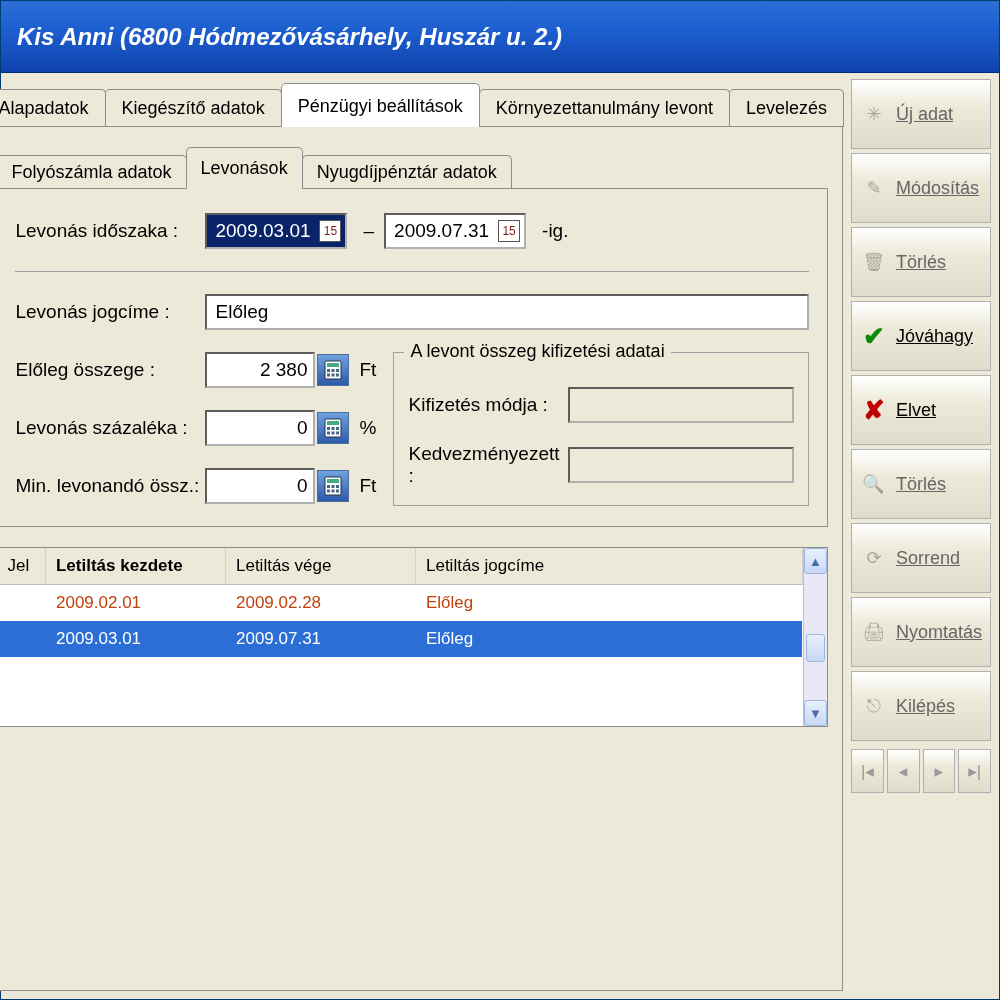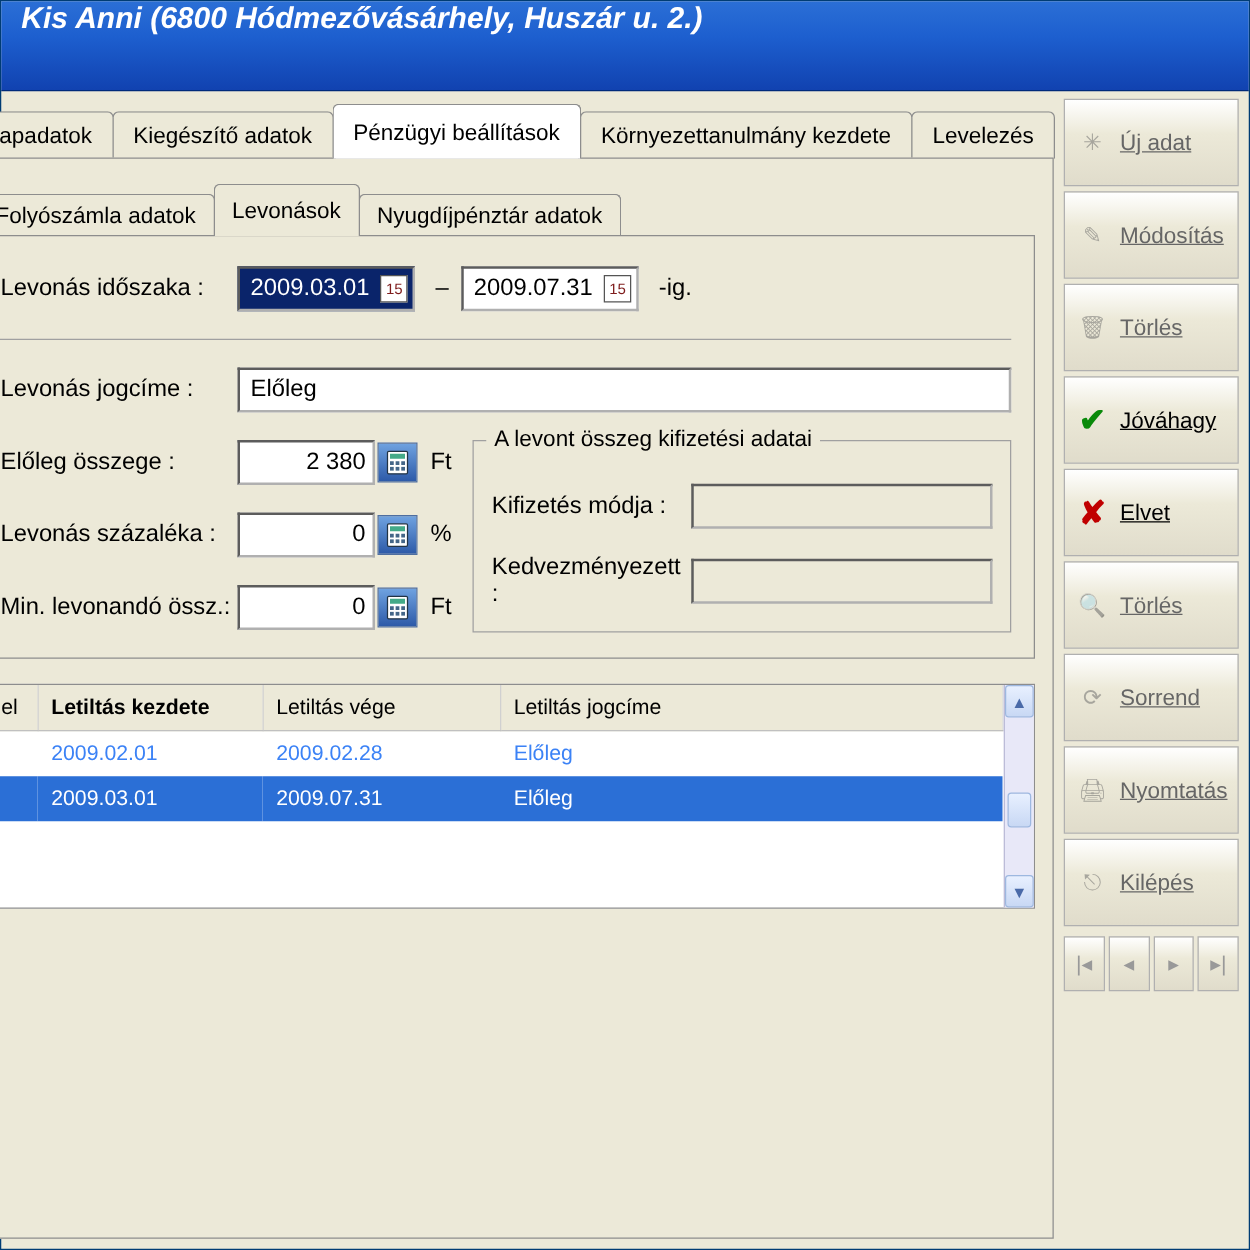--- a/index.html
+++ b/index.html
@@ -1,18 +1,18 @@
 <!DOCTYPE html>
 <html><head>
 <meta charset="utf-8">
 <style>
   *{box-sizing:border-box;}
   body{margin:0;font-family:Tahoma,Arial,sans-serif;font-size:19px;background:#ece9d8;}
   .window{width:1000px;height:1000px;border:1px solid #003c74;background:#ece9d8;position:relative;}
-  .titlebar{height:72px;background:linear-gradient(to bottom,#2b6fd6 0%,#1d5fcf 40%,#1142b0 100%);color:#fff;font-weight:bold;font-size:24px;font-style:italic;display:flex;align-items:flex-start;padding-left:16px;border-bottom:1px solid #002a7a;}
+  .titlebar{height:72px;background:linear-gradient(to bottom,#2b6fd6 0%,#1d5fcf 40%,#1142b0 100%);color:#fff;font-weight:bold;font-size:24px;font-style:italic;display:flex;align-items:center;padding-left:16px;border-bottom:1px solid #002a7a;}
   .client{position:absolute;top:70px;left:0;right:0;bottom:0;display:flex;padding:8px;justify-content:flex-end;}
   .leftpane{flex:1;display:flex;flex-direction:column;}
   .sidebar{width:150px;display:flex;flex-direction:column;gap:4px;padding-left:8px;}
   .tabstrip{display:flex;align-items:flex-end;height:48px;}
   .tab{border:1px solid #8d8d8d;border-bottom:none;background:#ece9d8;padding:8px 16px;border-radius:5px 5px 0 0;margin-right:-1px;cursor:pointer;font-size:18px;white-space:nowrap;}
   .tab.active{background:#fff;position:relative;z-index:2;padding-top:12px;padding-bottom:10px;}
   .tabbody{border:1px solid #8d8d8d;background:#ece9d8;margin-top:-1px;flex:1;display:flex;flex-direction:column;padding:16px 14px;}
   .subtabstrip{display:flex;align-items:flex-end;height:42px;margin-top:4px;}
   .subtab{border:1px solid #8d8d8d;border-bottom:none;background:#ece9d8;padding:6px 14px;border-radius:5px 5px 0 0;margin-right:-1px;cursor:pointer;font-size:18px;white-space:nowrap;}
   .subtab.active{background:#ece9d8;position:relative;z-index:2;padding-top:10px;padding-bottom:10px;}
@@ -37,21 +37,21 @@
   .fieldset{border:1px solid #a0a0a0;margin-left:8px;flex:1;padding:14px 14px 18px 14px;position:relative;}
   .fieldset .legend{position:absolute;top:-12px;left:10px;background:#ece9d8;padding:0 6px;font-size:18px;}
   .payrow{display:flex;align-items:center;margin-top:20px;}
   .payrow .plabel{width:160px;}
   .payfld{flex:1;height:36px;border:2px inset #b0b0b0;background:#ece9d8;}
   .grid{margin-top:20px;border:1px solid #8d8d8d;background:#fff;position:relative;display:flex;height:180px;}
   .gridinner{flex:1;overflow:hidden;}
   .grid table{width:100%;border-collapse:collapse;font-size:17px;}
   .grid th{background:#ece9d8;text-align:left;padding:8px 10px;font-weight:normal;border-bottom:1px solid #c0c0c0;border-right:1px solid #d0d0d0;}
   .grid th.bold{font-weight:bold;}
-  .grid td{padding:8px 10px;color:#3b82f6;border-right:1px solid transparent;}
+  .grid td{padding:8px 10px;color:#c2410c;border-right:1px solid transparent;}
   .grid tr.sel td{background:#2b6fd6;color:#fff;}
   .vscroll{width:24px;background:#e8e8f8;display:flex;flex-direction:column;border-left:1px solid #bcbcd8;}
   .sb-btn{height:26px;background:linear-gradient(#e8f0ff,#c8d8f4);border:1px solid #9db8e0;border-radius:3px;display:flex;align-items:center;justify-content:center;color:#4a6aa8;font-size:13px;cursor:pointer;}
   .sb-track{flex:1;position:relative;}
   .sb-thumb{position:absolute;left:2px;right:2px;background:linear-gradient(#e8f0ff,#c8d8f4);border:1px solid #9db8e0;border-radius:3px;}
   .sbtn{height:70px;border:1px solid #b0b0b0;background:linear-gradient(#ffffff,#ece9d8 40%,#e0dccb);display:flex;align-items:center;padding:0 8px;cursor:pointer;font-size:18px;color:#666;}
   .sbtn .icn{width:28px;height:28px;margin-right:8px;display:flex;align-items:center;justify-content:center;opacity:0.5;}
   .sbtn.enabled{color:#000;}
   .sbtn.enabled .icn{opacity:1;}
   .sbtn .lbltxt span{text-decoration:underline;text-decoration-style:solid;}
@@ -67,21 +67,21 @@
   <div class="titlebar">
     <span>Kis Anni (6800 Hódmezővásárhely, Huszár u. 2.)</span>
   </div>
   <div class="client">
     <div class="leftpane">
 
       <div class="tabstrip">
         <div class="tab">Alapadatok</div>
         <div class="tab">Kiegészítő adatok</div>
         <div class="tab active">Pénzügyi beállítások</div>
-        <div class="tab">Környezettanulmány kezdete</div>
+        <div class="tab">Környezettanulmány levont</div>
         <div class="tab">Levelezés</div>
       </div>
 
       <div class="tabbody">
 
         <div class="subtabstrip">
           <div class="subtab">Folyószámla adatok</div>
           <div class="subtab active">Levonások</div>
           <div class="subtab">Nyugdíjpénztár adatok</div>
         </div>

